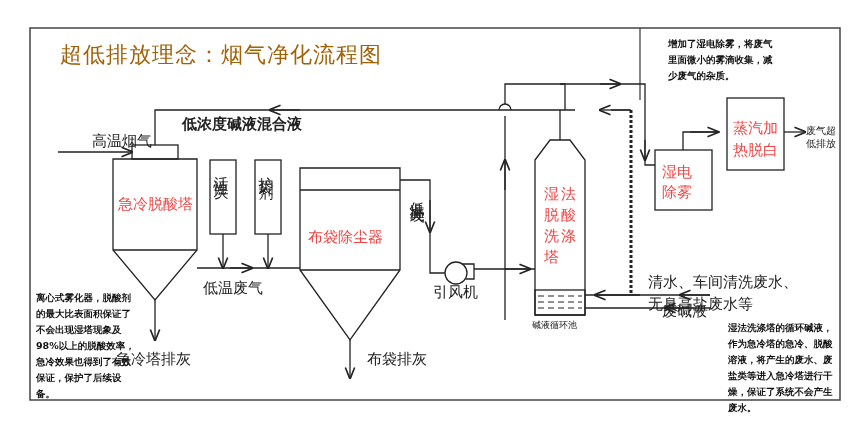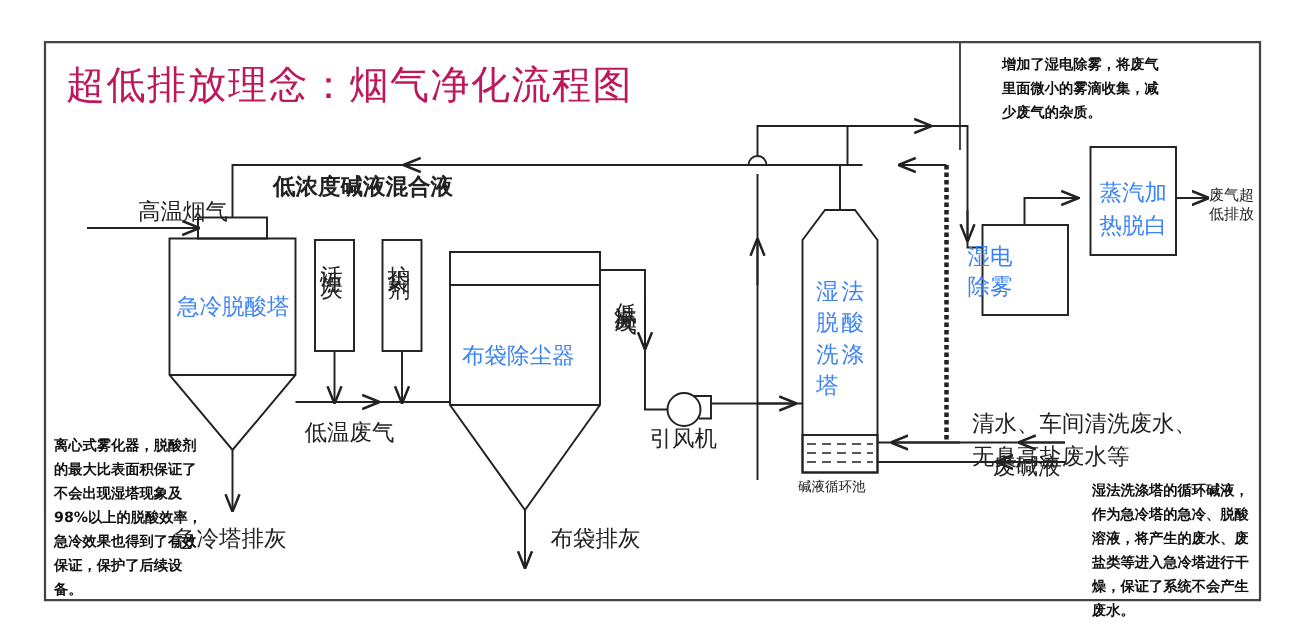--- a/index.html
+++ b/index.html
@@ -1,20 +1,20 @@
 <!DOCTYPE html>
 <html><head>
 <meta charset="utf-8">
 <style>
   html, body { margin:0; padding:0; background:#fff; }
   body { width:860px; height:421px; position:relative; overflow:hidden; font-family:"DejaVu Sans", sans-serif; }
   svg { position:absolute; left:0; top:0; }
   .t { position:absolute; white-space:nowrap; color:#222; line-height:1; }
-  .title { color:#be185d; font-family:"DejaVu Serif", serif; font-size:26px; letter-spacing:1px; }
-  .green { color:#3b82f6; }
+  .title { color:#a16207; font-family:"DejaVu Serif", serif; font-size:22px; letter-spacing:1px;margin-left:16px; }
+  .green { color:#ef4444; }
   .lbl { font-size:15px; }
   .small { font-size:9.5px; line-height:16px; white-space:normal; color:#111; font-weight:bold; }
   .vert { writing-mode:vertical-rl; letter-spacing:4px; }
 </style>
 </head>
 <body>
 
 <svg width="860" height="421" viewBox="0 0 860 421">
   <defs>
     <marker id="arr" viewBox="0 0 10 10" refX="9" refY="5" markerWidth="9" markerHeight="9" orient="auto-start-reverse">
@@ -95,21 +95,21 @@
 </svg>
 
 <div class="t title" style="left:44px;top:44px;">超低排放理念：烟气净化流程图</div>
 
 <div class="t lbl green" style="left:118px;top:197px;text-align:center;">急冷脱酸塔</div>
 <div class="t lbl vert" style="left:213px;top:164px;">活性炭</div>
 <div class="t lbl vert" style="left:258px;top:164px;">护袋剂</div>
 <div class="t lbl green" style="left:308px;top:230px;">布袋除尘器</div>
 <div class="t lbl" style="left:433px;top:285px;">引风机</div>
 <div class="t lbl green vert" style="left:544px;top:184px;width:36px;height:90px;writing-mode:horizontal-tb;white-space:normal;letter-spacing:2px;line-height:21px;">湿法脱酸洗涤塔</div>
-<div class="t green" style="left:645px;top:162px;width:36px;font-size:15px;white-space:normal;line-height:20px;font-family:Liberation Serif, serif;">湿电除雾</div>
+<div class="t green" style="left:662px;top:162px;width:36px;font-size:15px;white-space:normal;line-height:20px;">湿电除雾</div>
 <div class="t green" style="left:733px;top:117px;width:52px;font-size:15px;white-space:normal;line-height:22px;">蒸汽加热脱白</div>
 <div class="t" style="left:532px;top:321px;font-size:9px;">碱液循环池</div>
 
 <div class="t lbl" style="left:56px;top:134px;margin-left:36px;">高温烟气</div>
 <div class="t lbl" style="left:182px;top:117px;font-weight:bold;">低浓度碱液混合液</div>
 <div class="t lbl" style="left:203px;top:281px;">低温废气</div>
 <div class="t lbl vert" style="left:409px;top:190px;letter-spacing:2px;">低温废气</div>
 <div class="t lbl" style="left:116px;top:352px;">急冷塔排灰</div>
 <div class="t lbl" style="left:367px;top:352px;">布袋排灰</div>
 <div class="t lbl" style="left:648px;top:250px;width:160px;white-space:normal;line-height:22px;margin-top:21px;">清水、车间清洗废水、无臭高盐废水等</div>

